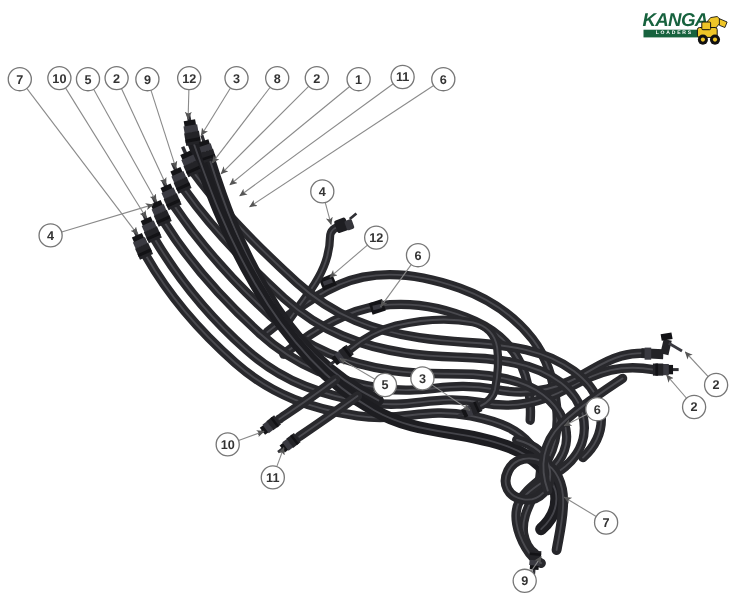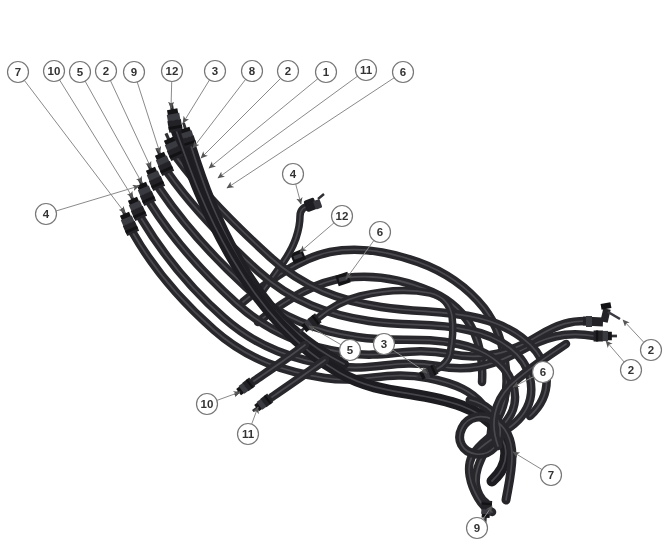--- a/index.html
+++ b/index.html
@@ -284,14 +284,30 @@
           <circle cx="551" cy="475" r="10.5" class="callout-circle"></circle>
           <text x="551" y="479" class="callout-num">7</text>
         </g>
         <g>
           <circle cx="477" cy="528" r="10.5" class="callout-circle"></circle>
           <text x="477" y="532" class="callout-num">9</text>
         </g>
       </g>
   </svg>
 
+  <div class="logo">
+    <div class="brand">KANGA</div>
+    <div class="bar">
+      <span>LOADERS</span>
+    </div>
+    <svg width="34" height="32" viewBox="0 0 34 32">
+      <path d="M6,17 L16,5 L22,4 L26,8 L18,18 Z" fill="#eec527" stroke="#111" stroke-width="0.8"></path>
+      <path d="M24,6 L31,9 L29,14 L24,12 Z" fill="#eec527" stroke="#111" stroke-width="0.8"></path>
+      <rect x="4" y="14" width="18" height="9" rx="2" fill="#eec527" stroke="#111" stroke-width="0.9"></rect>
+      <rect x="8" y="9" width="8" height="7" rx="1" fill="#eec527" stroke="#111" stroke-width="0.9"></rect>
+      <circle cx="9" cy="25" r="4.6" fill="#111"></circle>
+      <circle cx="9" cy="25" r="1.9" fill="#eec527"></circle>
+      <circle cx="20" cy="25" r="4.6" fill="#111"></circle>
+      <circle cx="20" cy="25" r="1.9" fill="#eec527"></circle>
+    </svg>
+  </div>
 
 </div>
 
 </body></html>

